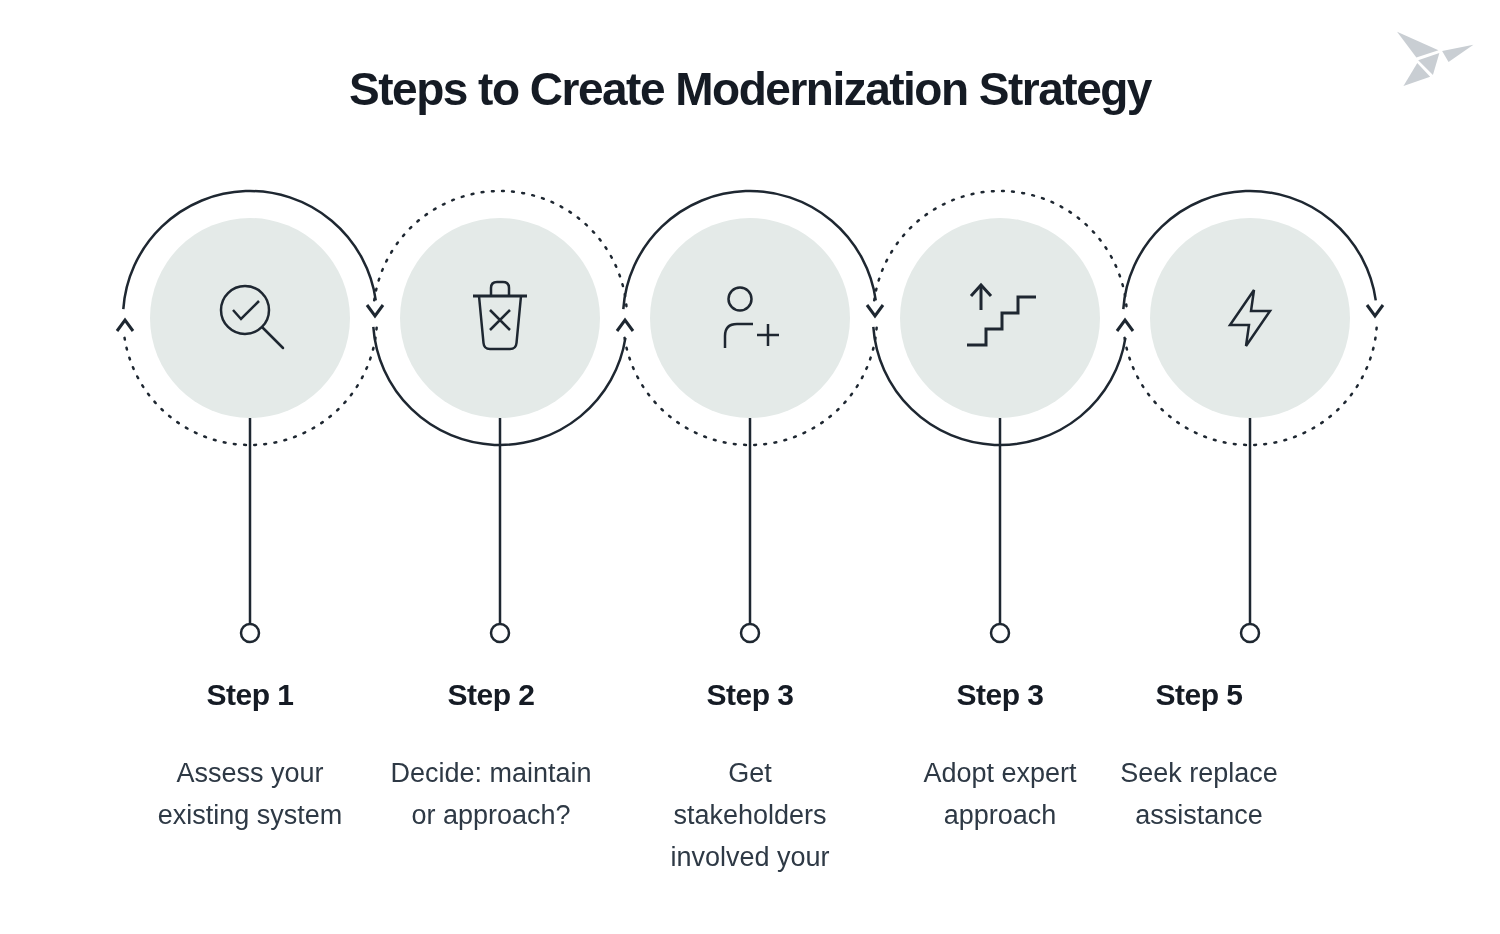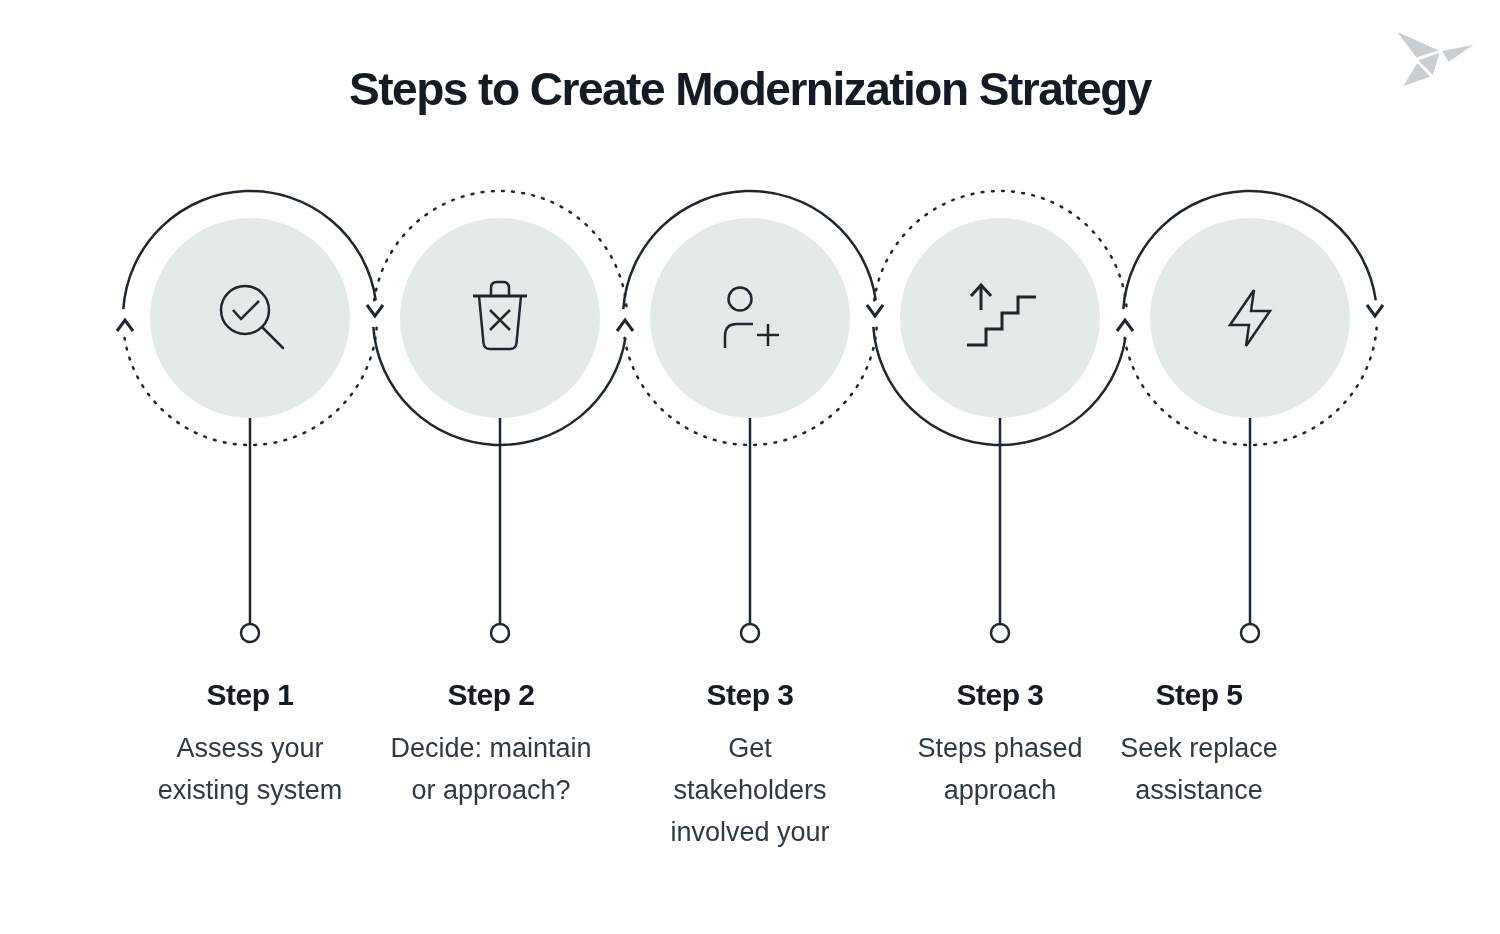--- a/index.html
+++ b/index.html
@@ -22,21 +22,21 @@
     position:absolute; left:0; top:158px;
   }
   .steps-row{ position:absolute; left:0; top:0; width:1500px; height:934px; pointer-events:none;}
   .step-col{
     position:absolute; width:250px; text-align:center; top:678px;
   }
   .step-label{
     font-size:30px; font-weight:800; color:var(--title); letter-spacing:-0.5px;
   }
   .step-desc{
-    margin-top:16px;
+    margin-top:41px;
     font-size:27px; color:var(--text); line-height:1.55;
     white-space:pre-line;
   }
 </style>
 </head>
 <body style="--ink: #1e2731; --title: #151b24; --text: #2e3945;">
 
 <h1 class="page-title">Steps to Create Modernization Strategy</h1>
 
 <svg class="logo" viewBox="0 0 100 80" aria-hidden="true">
@@ -126,21 +126,21 @@
 or approach?</div>
     </div>
     <div class="step-col" style="left: 625px;">
       <div class="step-label">Step 3</div>
       <div class="step-desc">Get
 stakeholders
 involved your</div>
     </div>
     <div class="step-col" style="left: 875px;">
       <div class="step-label">Step 3</div>
-      <div class="step-desc">Steps phased
+      <div class="step-desc">Adopt expert
 approach</div>
     </div>
     <div class="step-col" style="left: 1074px;">
       <div class="step-label">Step 5</div>
       <div class="step-desc">Seek replace
 assistance</div>
     </div>
   </div>
 
 </body></html>

